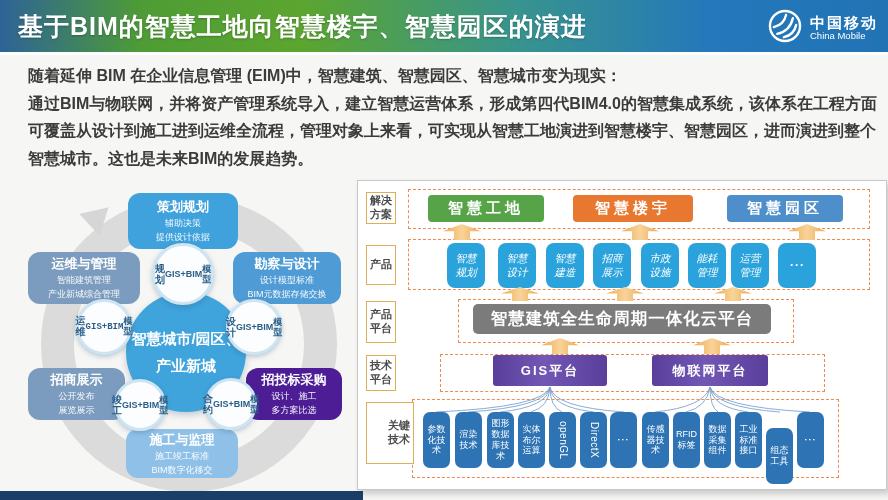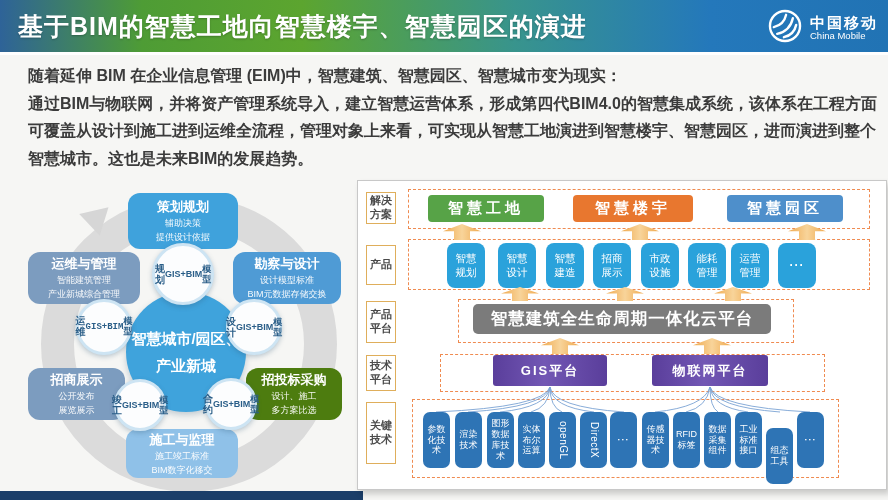--- a/index.html
+++ b/index.html
@@ -45,21 +45,21 @@
     border:1px solid #c8c8c8;box-shadow:3px 4px 6px rgba(0,0,0,.18);z-index:1;}
   .row-label{position:absolute;left:366px;width:28px;background:#fff;border:1px solid #dfae5b;
     color:#4a4a4a;font-size:11px;font-weight:bold;display:flex;align-items:center;justify-content:center;
     text-align:center;line-height:1.25;z-index:3;}
   .dashed{position:absolute;border:1px dashed #ef8b51;z-index:2;}
   .sol{position:absolute;top:195px;height:27px;border-radius:4px;color:#fff;font-weight:bold;font-size:15px;
     letter-spacing:4px;display:flex;align-items:center;justify-content:center;z-index:3;}
   .sol-0{background:#57a347;} .sol-1{background:#e8772f;} .sol-2{background:#4e8fcb;}
   .prod{position:absolute;top:243px;width:38px;height:45px;background:#2aa2db;border-radius:8px;color:#fff;
     font-size:10.5px;display:flex;align-items:center;justify-content:center;text-align:center;line-height:1.3;
-    padding:8px 7px;box-sizing:border-box;z-index:3;}
+    padding:8px 7px;box-sizing:border-box;z-index:3;font-style:italic;}
   .dots{font-size:12px;font-weight:bold;letter-spacing:1px;}
   .cloud{position:absolute;left:473px;top:304px;width:298px;height:30px;background:#7b7b7b;border-radius:5px;
     color:#fff;font-weight:bold;font-size:16.5px;letter-spacing:1px;display:flex;align-items:center;
     justify-content:center;z-index:3;}
   .plat{position:absolute;top:355px;height:31px;border-radius:3px;color:#fff;font-size:13px;font-weight:bold;
     background:linear-gradient(90deg,#5a3e9b 0%,#7257b4 45%,#5a3e9b 100%);
     display:flex;align-items:center;justify-content:center;letter-spacing:2px;z-index:3;}
   .kt{position:absolute;top:412px;width:27px;height:56px;background:#2e74b5;border-radius:7px;color:#fff;
     font-size:9px;display:flex;align-items:center;justify-content:center;text-align:center;line-height:1.2;
     padding:2px 3px;box-sizing:border-box;z-index:3;}
@@ -110,21 +110,21 @@
   <div class="stage-box" style="left:128px;top:193px;width:110px;height:56px;background:#3fa2dc;">
     <div class="stage-title">策划规划</div>
     <div class="stage-line">辅助决策</div>
     <div class="stage-line">提供设计依据</div>
   </div>
   <div class="stage-box" style="left:233px;top:252px;width:108px;height:52px;background:#4f9bd5;">
     <div class="stage-title">勘察与设计</div>
     <div class="stage-line">设计模型标准</div>
     <div class="stage-line">BIM元数据存储交换</div>
   </div>
-  <div class="stage-box" style="left:246px;top:368px;width:96px;height:52px;background:#4d7c0f;">
+  <div class="stage-box" style="left:246px;top:368px;width:96px;height:52px;background:#4c1d95;">
     <div class="stage-title">招投标采购</div>
     <div class="stage-line">设计、施工</div>
     <div class="stage-line">多方案比选</div>
   </div>
   <div class="stage-box" style="left:126px;top:429px;width:112px;height:49px;background:#8fc1e8;">
     <div class="stage-title">施工与监理</div>
     <div class="stage-line">施工竣工标准</div>
     <div class="stage-line">BIM数字化移交</div>
   </div>
   <div class="stage-box" style="left:28px;top:368px;width:97px;height:52px;background:#7c9cbf;">
@@ -168,21 +168,21 @@
     <div class="model-sub">GIS+BIM</div>
     <div class="model-sub">模型</div>
   </div>
 
   <div class="panel"></div>
 
   <div class="row-label" style="top:192px;height:30px;">解决方案</div>
   <div class="row-label" style="top:245px;height:38px;">产品</div>
   <div class="row-label" style="top:301px;height:40px;">产品平台</div>
   <div class="row-label" style="top:355px;height:34px;">技术平台</div>
-  <div class="row-label" style="top:402px;height:60px;">关键技术</div>
+  <div class="row-label" style="top:402px;height:60px;padding-left:18px;">关键技术</div>
 
   <div class="dashed" style="left:408px;top:189px;width:460px;height:38px;"></div>
   <div class="dashed" style="left:408px;top:239px;width:460px;height:49px;"></div>
   <div class="dashed" style="left:458px;top:299px;width:334px;height:42px;"></div>
   <div class="dashed" style="left:440px;top:354px;width:383px;height:36px;"></div>
   <div class="dashed" style="left:412px;top:399px;width:425px;height:77px;"></div>
 
   <div class="sol sol-0" style="left:428px;width:116px;">智慧工地</div>
   <div class="sol sol-1" style="left:573px;width:120px;">智慧楼宇</div>
   <div class="sol sol-2" style="left:727px;width:116px;">智慧园区</div>

